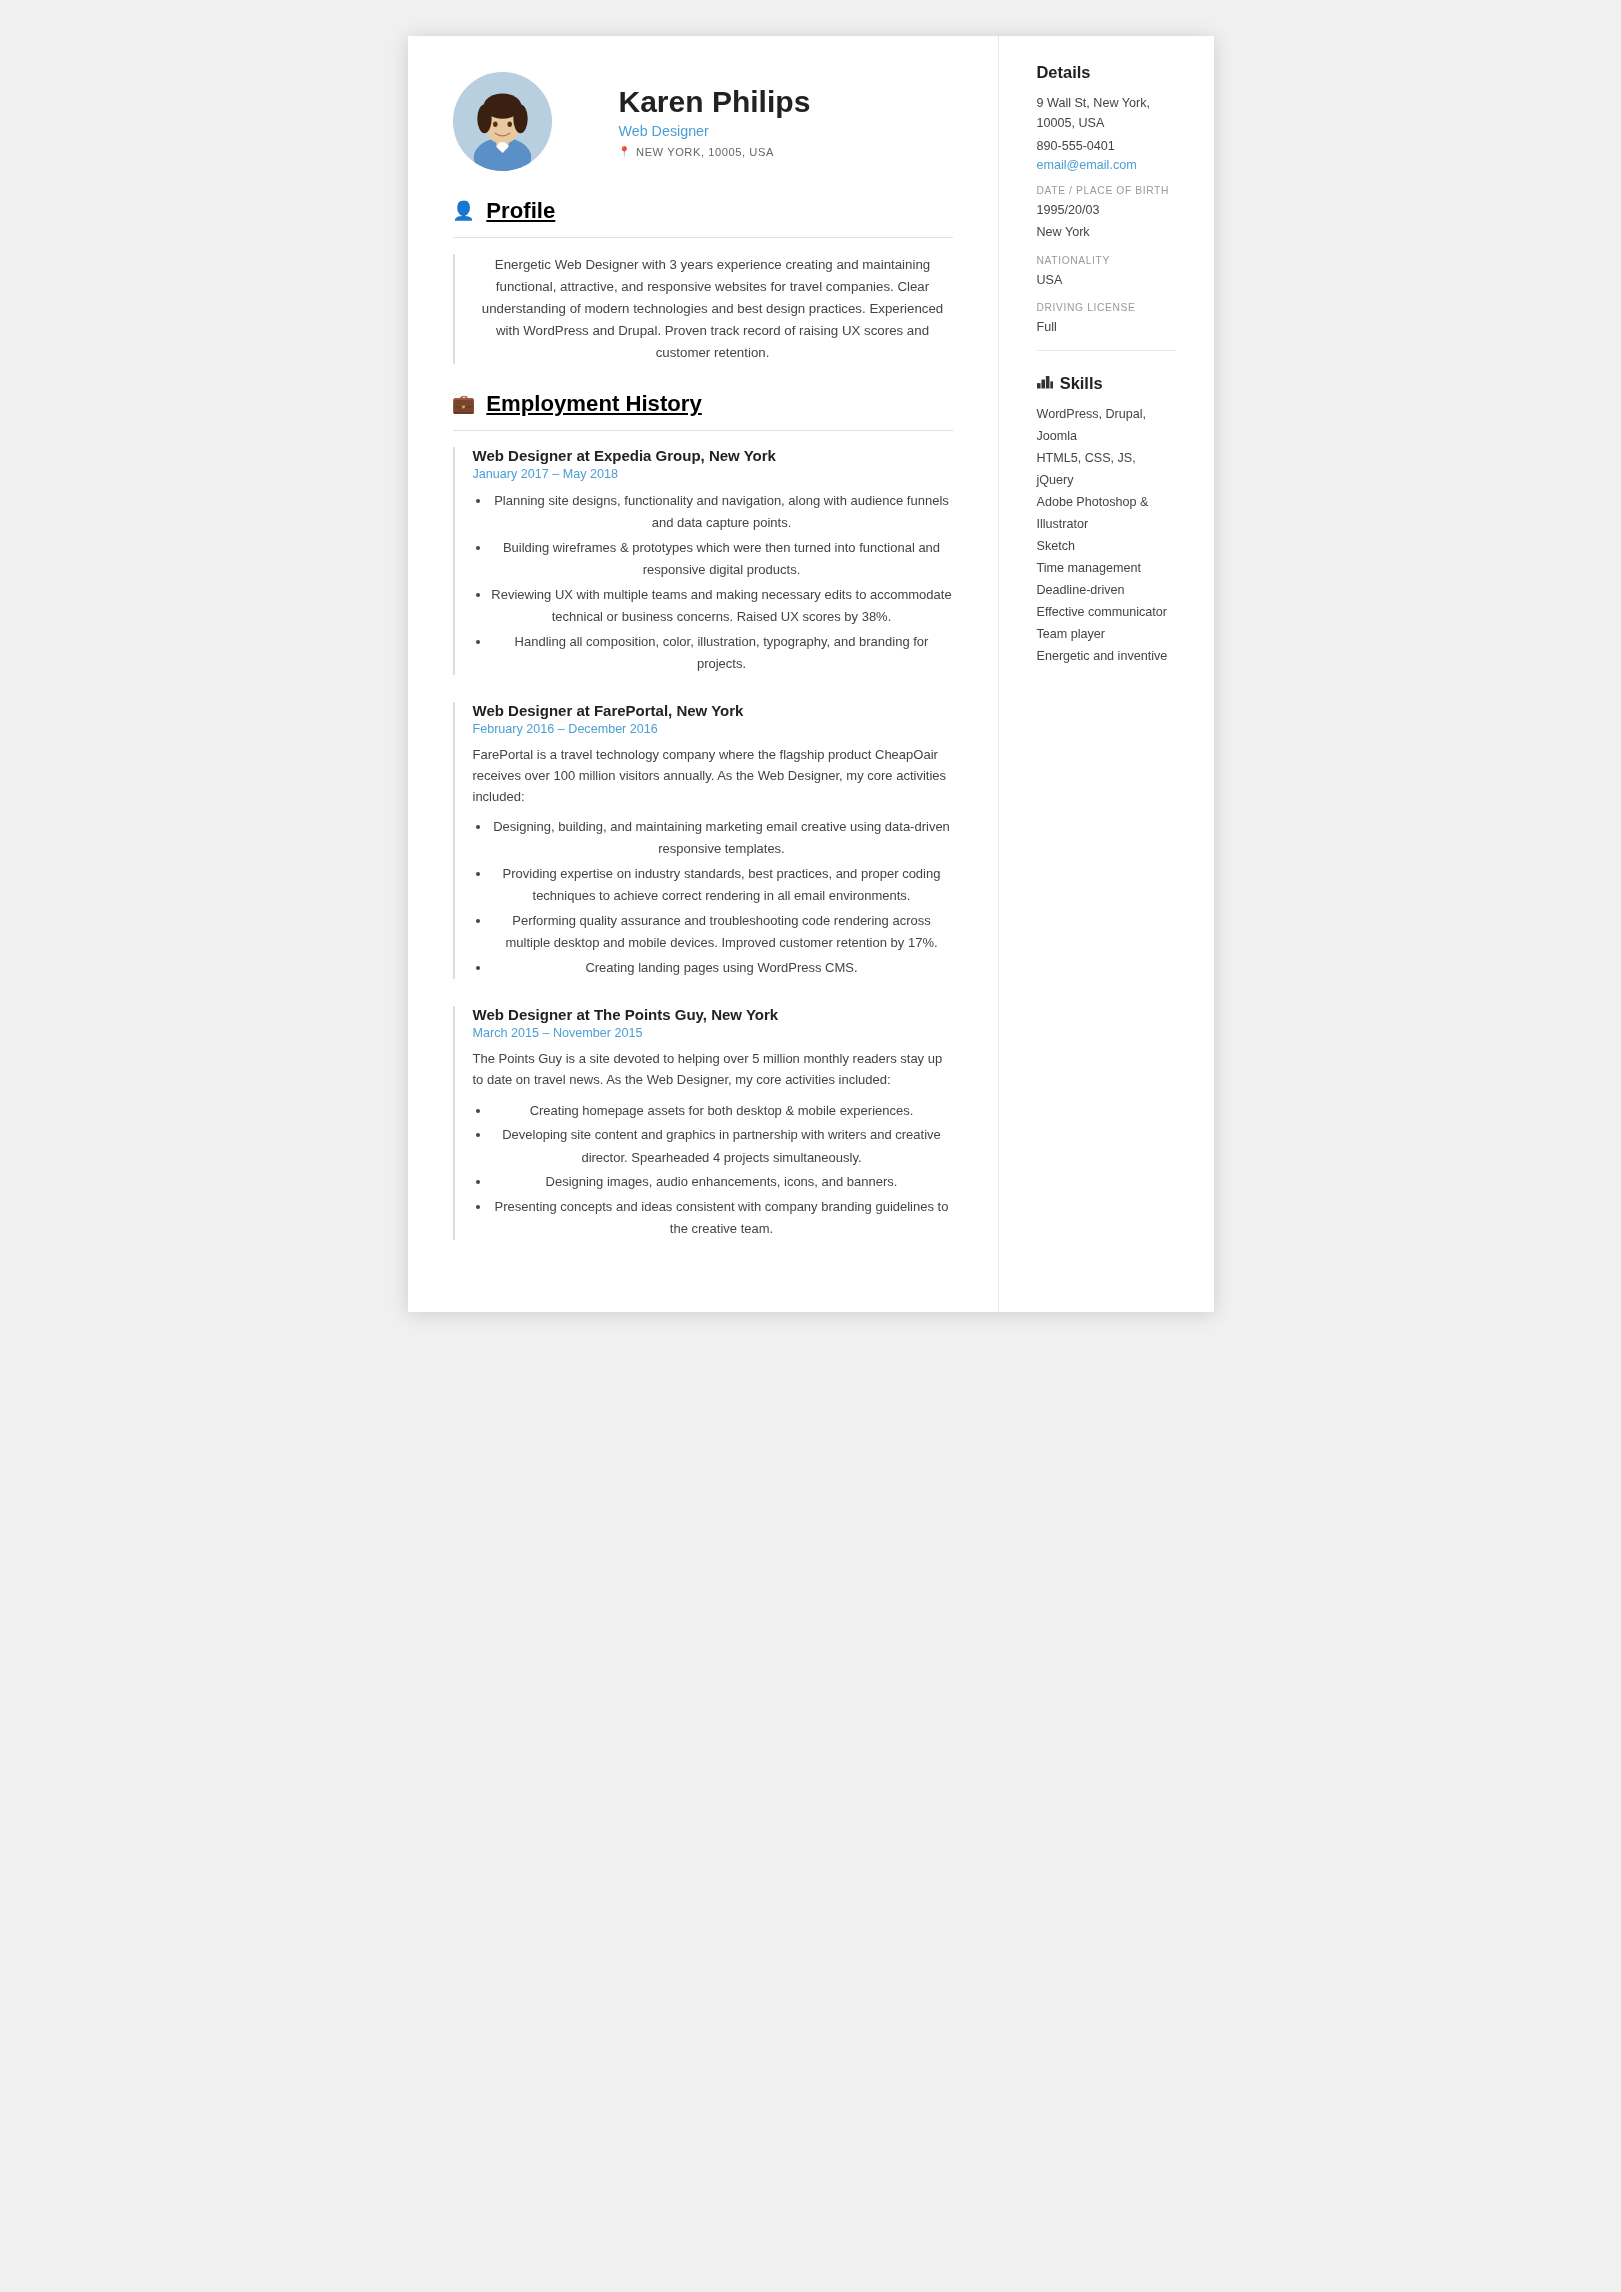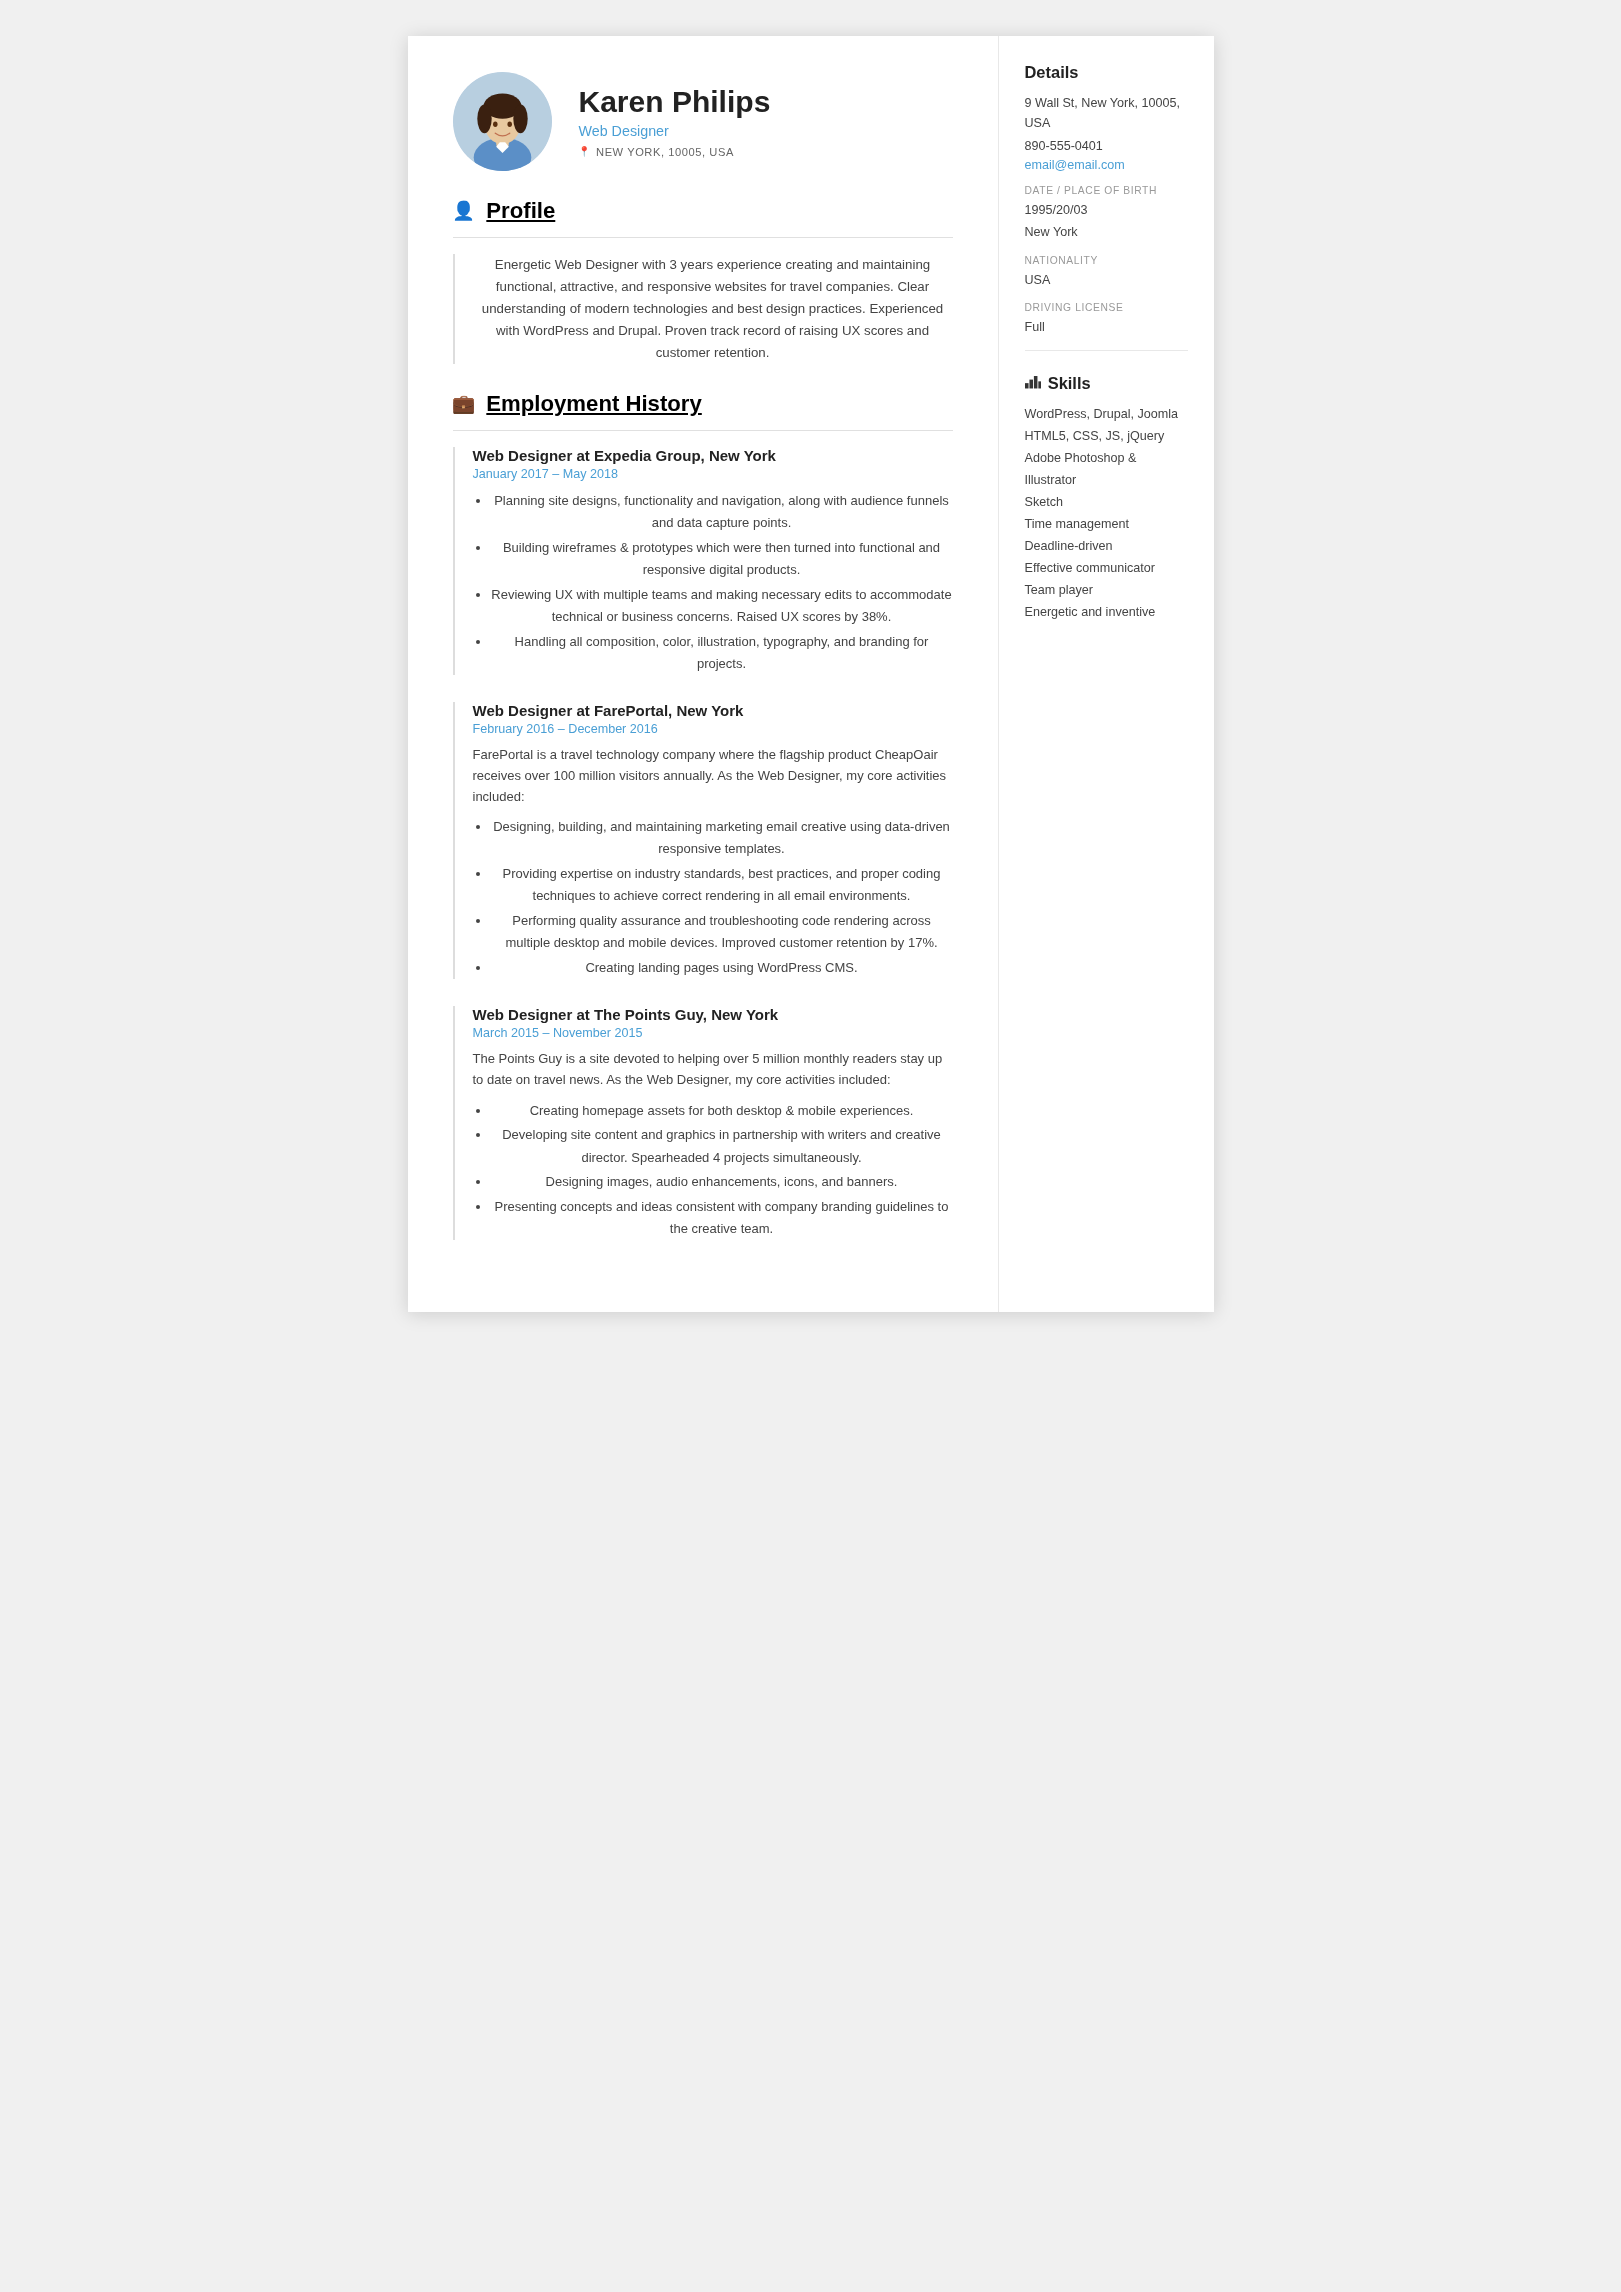--- a/index.html
+++ b/index.html
@@ -19,29 +19,30 @@
       box-shadow: 0 1.8px 18px rgba(0,0,0,0.15);
       min-height: 1075px;
     }
     .main-content {
       flex: 1;
       padding: 36px 45px 45px 45px;
       border-right: 0.9px solid #e8e8e8;
     }
     .sidebar {
       width: 215px;
-      padding: 27px 26px;
+      padding: 27px 38px;
       background: #fff;
     }
 
     
     .header {
       display: flex;
       align-items: center;
       margin-bottom: 27px;
+      gap: 40px;
     }
     .avatar {
       width: 99px;
       height: 99px;
       border-radius: 50%;
       background: #c8d8e8;
       overflow: hidden;
       margin-right: 27px;
       flex-shrink: 0;
       position: relative;

